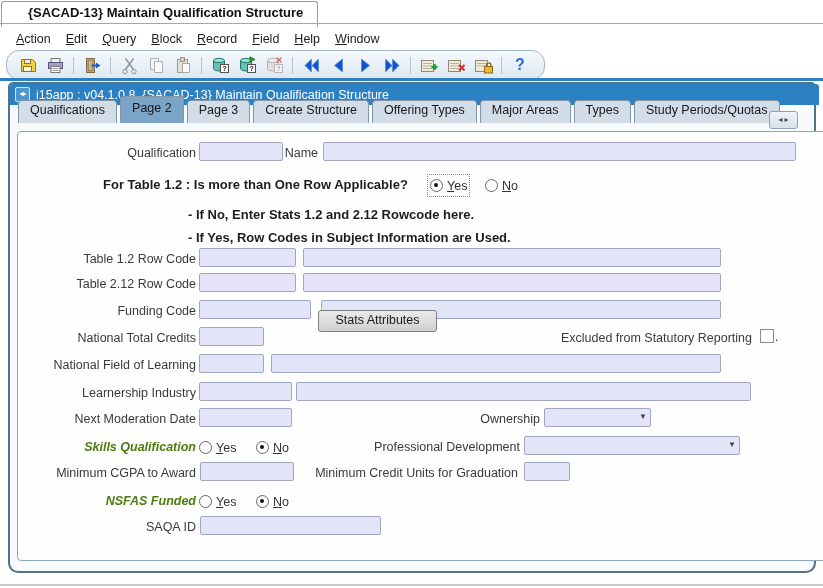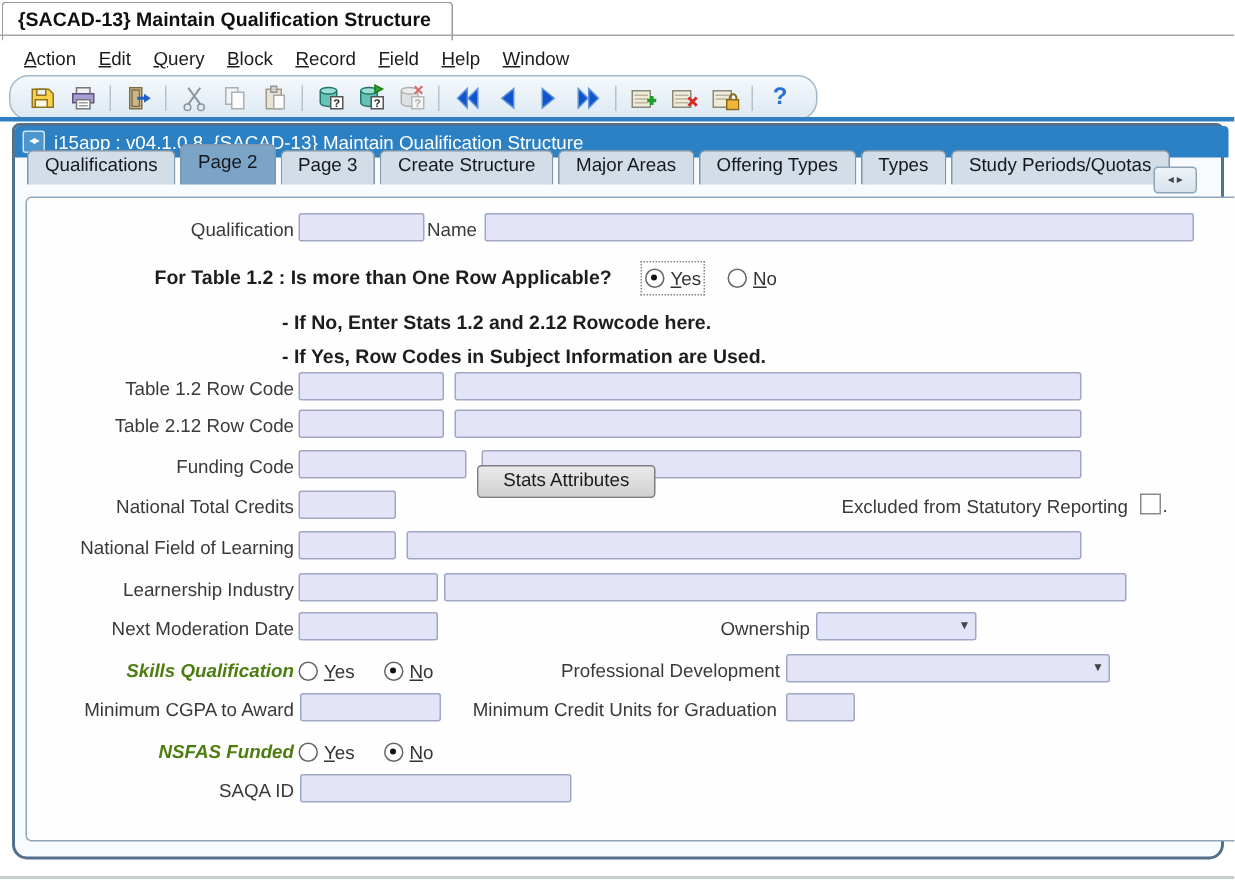--- a/index.html
+++ b/index.html
@@ -1,21 +1,21 @@
 <!DOCTYPE html>
 <html><head>
 <meta charset="utf-8">
 <style>
   html,body{margin:0;padding:0;}
   body{width:823px;height:588px;background:#fff;font-family:"Liberation Sans",sans-serif;overflow:hidden;}
   .screen{position:relative;width:823px;height:588px;background:#fff;}
 
   
   .wintab{position:absolute;left:1px;top:1px;height:22px;background:#fff;border:1px solid #9a9a9a;border-bottom:none;
-          border-radius:3px 3px 0 0;padding:3px 14px 0 10px;font-weight:bold;font-size:13px;color:#101010;}
+          border-radius:3px 3px 0 0;padding:3px 14px 0 26px;font-weight:bold;font-size:13px;color:#101010;}
   .topline{position:absolute;left:0;top:23px;width:823px;height:1px;background:#a7a7a7;}
 
   
   .menubar{position:absolute;left:16px;top:32px;display:flex;gap:15px;font-size:12.5px;color:#1c1c1c;}
   .menu-item{cursor:default;}
   .menu-item u,.rlabel u{text-decoration:underline;}
 
   
   .toolbar{position:absolute;left:6px;top:50px;height:28px;display:flex;align-items:center;gap:3px;
            padding:0 12px 0 9px;border:1px solid #A3B8C8;border-radius:13px;
@@ -223,22 +223,22 @@
     <div class="titlebar">
       <span class="titleicon">◂▸</span>
       <span>i15app : v04.1.0.8 &nbsp;{SACAD-13} Maintain Qualification Structure</span>
     </div>
 
     <div class="tabstrip">
       <span class="tab">Qualifications</span>
       <span class="tab active">Page 2</span>
       <span class="tab">Page 3</span>
       <span class="tab">Create Structure</span>
+      <span class="tab">Offering Types</span>
       <span class="tab">Major Areas</span>
-      <span class="tab">Offering Types</span>
       <span class="tab">Types</span>
       <span class="tab">Study Periods/Quotas</span>
     </div>
     <span class="tabscroll">
         <span>◂</span>
         <span>▸</span>
       </span>
 
     <div class="panel">
 

